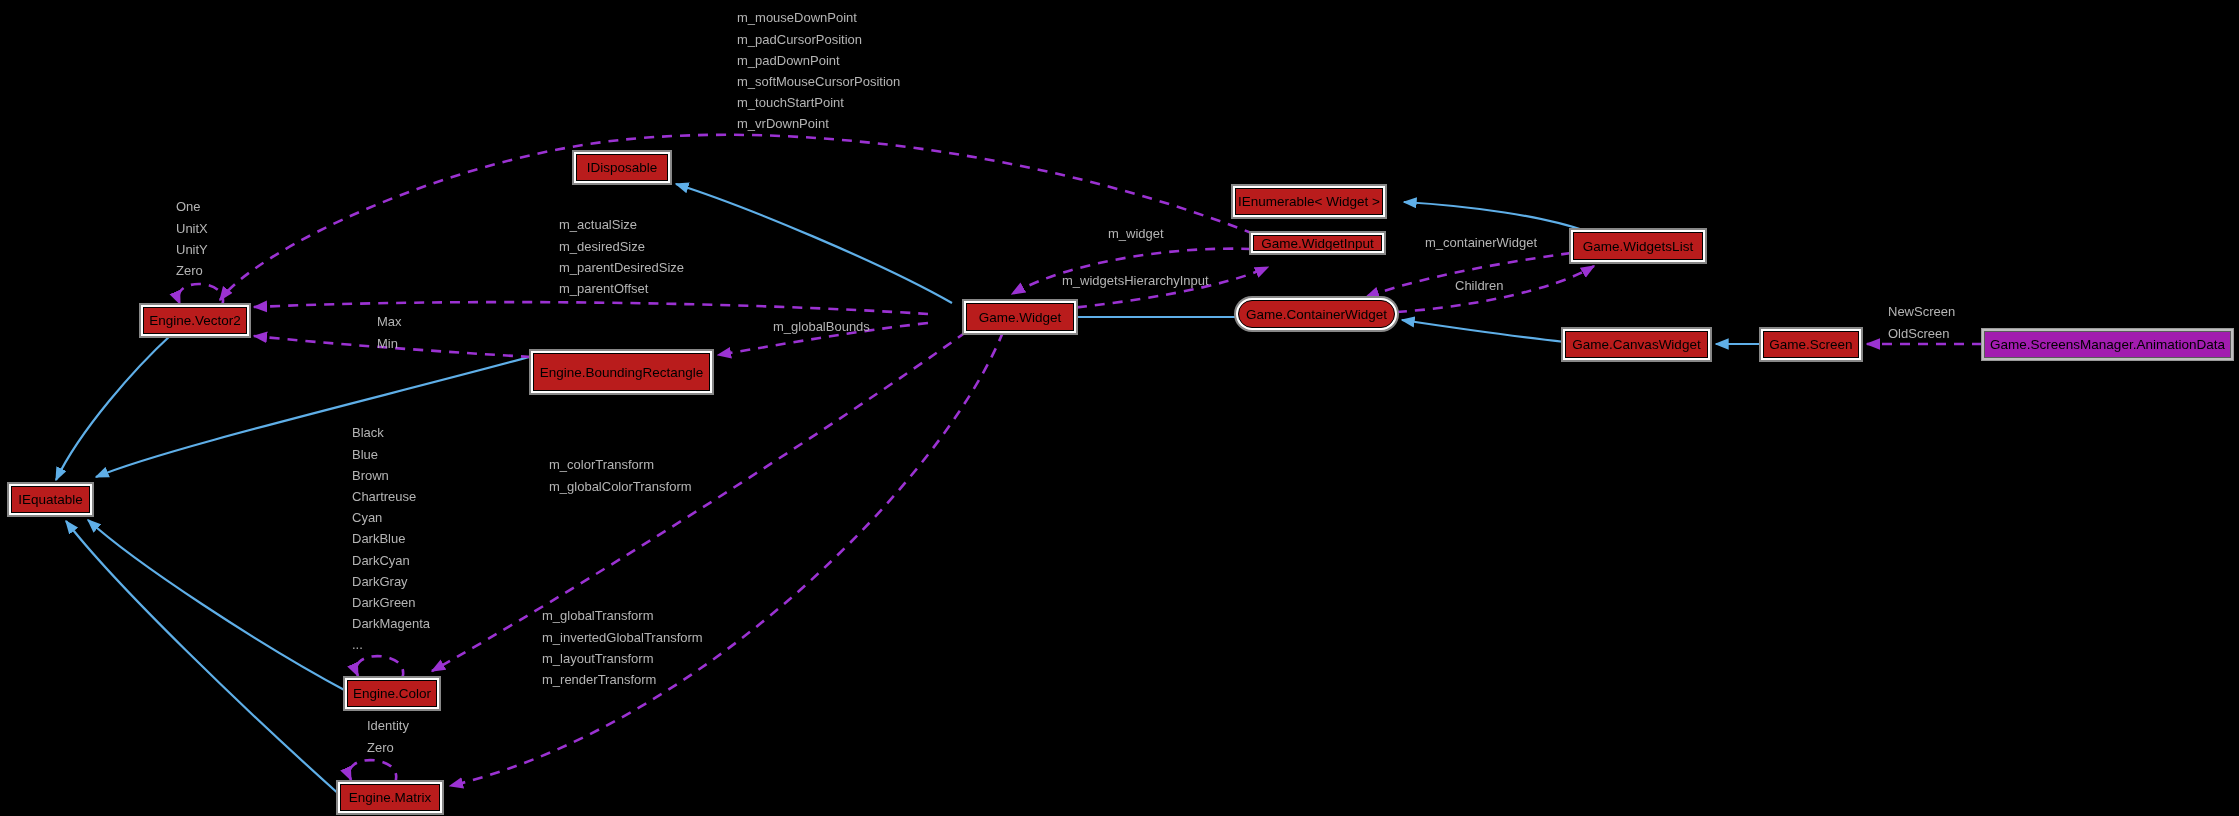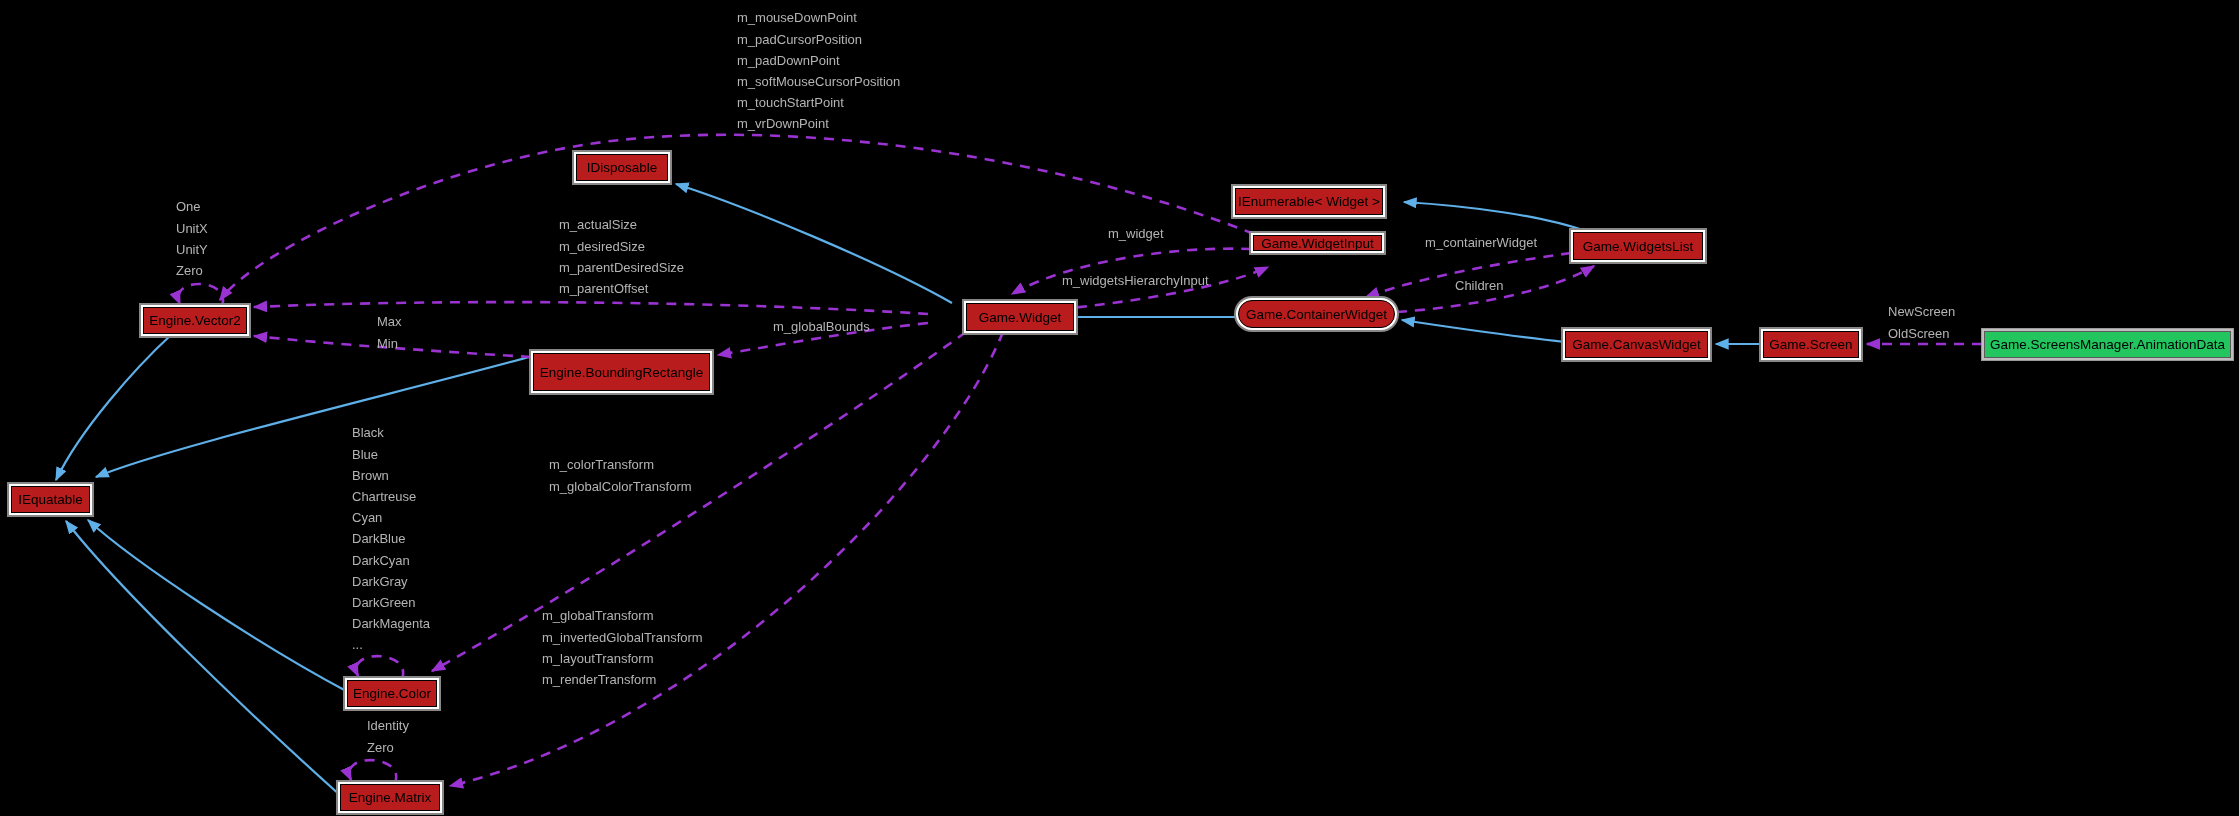--- a/index.html
+++ b/index.html
@@ -3,21 +3,21 @@
 <meta charset="utf-8">
 <style>
   html,body{margin:0;padding:0;background:#000;}
   #diagram{position:relative;width:2239px;height:816px;background:#000;overflow:hidden;
            font-family:"Liberation Sans",sans-serif;}
   #edge-svg{position:absolute;left:0;top:0;}
   .node{position:absolute;box-sizing:border-box;background:#b91c1c;border:1px solid #000;
         box-shadow:0 0 0 2px #fff,0 0 0 4px #878787;
         display:flex;align-items:center;justify-content:center;
         font-size:13.5px;color:#000;white-space:nowrap;cursor:pointer;}
-  .node.highlight{background:#22c55e;border:1px solid #5a5a5a;
+  .node.highlight{background:#a21caf;border:1px solid #5a5a5a;
         box-shadow:0 0 0 2px #bfbfbf,0 0 0 3px #9a9a9a;cursor:default;}
   .elabel{position:absolute;font-size:13px;color:#b4b4b4;line-height:21.2px;white-space:nowrap;}
 </style>
 </head>
 <body>
 
 <div id="diagram">
     <svg id="edge-svg" width="2239" height="816" viewBox="0 0 2239 816">
       <defs>
         <marker id="arrow-inh" viewBox="0 0 10 8" refX="9" refY="4" markerWidth="6.4" markerHeight="5.2" orient="auto">

